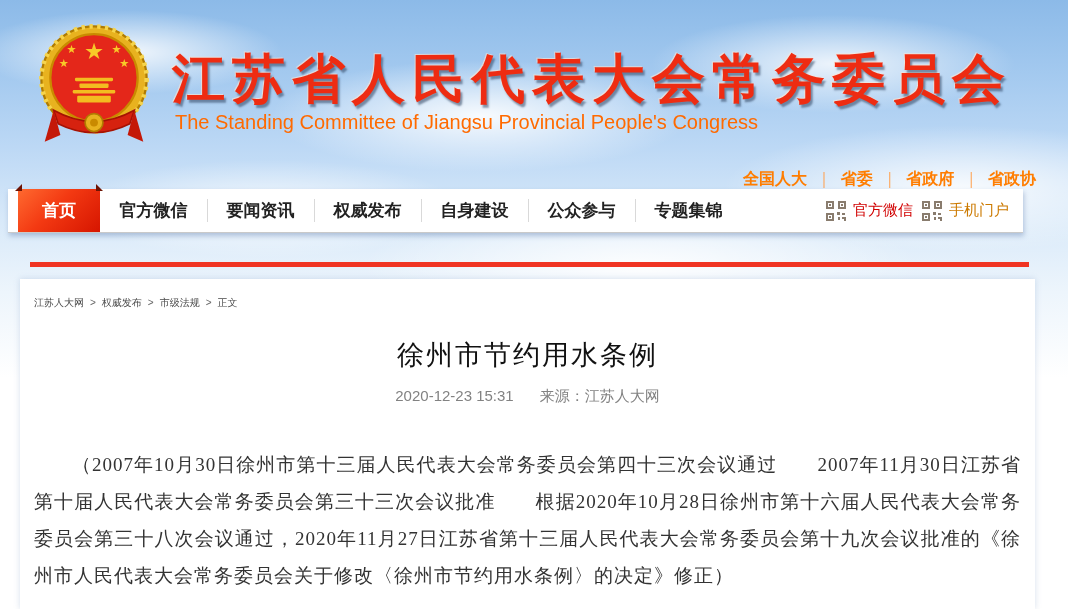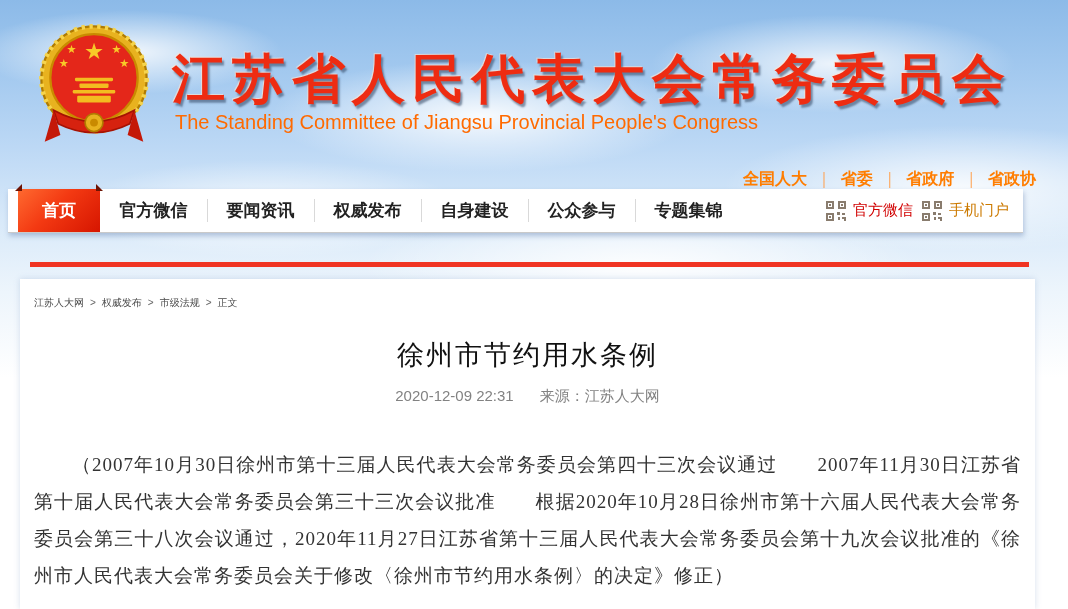--- a/index.html
+++ b/index.html
@@ -192,17 +192,17 @@
 <div class="red-line"></div>
 
 <div class="content">
   <div class="breadcrumb">
     <a>江苏人大网</a><span class="bsep">&gt;</span><a>权威发布</a><span class="bsep">&gt;</span><a>市级法规</a><span class="bsep">&gt;</span><span>正文</span>
   </div>
 
   <h1 class="article-title">徐州市节约用水条例</h1>
 
   <div class="article-meta">
-    <span class="date">2020-12-09 22:31</span><span>来源：江苏人大网</span>
+    <span class="date">2020-12-23 15:31</span><span>来源：江苏人大网</span>
   </div>
 
   <p class="article-body">（2007年10月30日徐州市第十三届人民代表大会常务委员会第四十三次会议通过　　2007年11月30日江苏省第十届人民代表大会常务委员会第三十三次会议批准　　根据2020年10月28日徐州市第十六届人民代表大会常务委员会第三十八次会议通过，2020年11月27日江苏省第十三届人民代表大会常务委员会第十九次会议批准的《徐州市人民代表大会常务委员会关于修改〈徐州市节约用水条例〉的决定》修正）</p>
 </div>
 
 </body></html>

